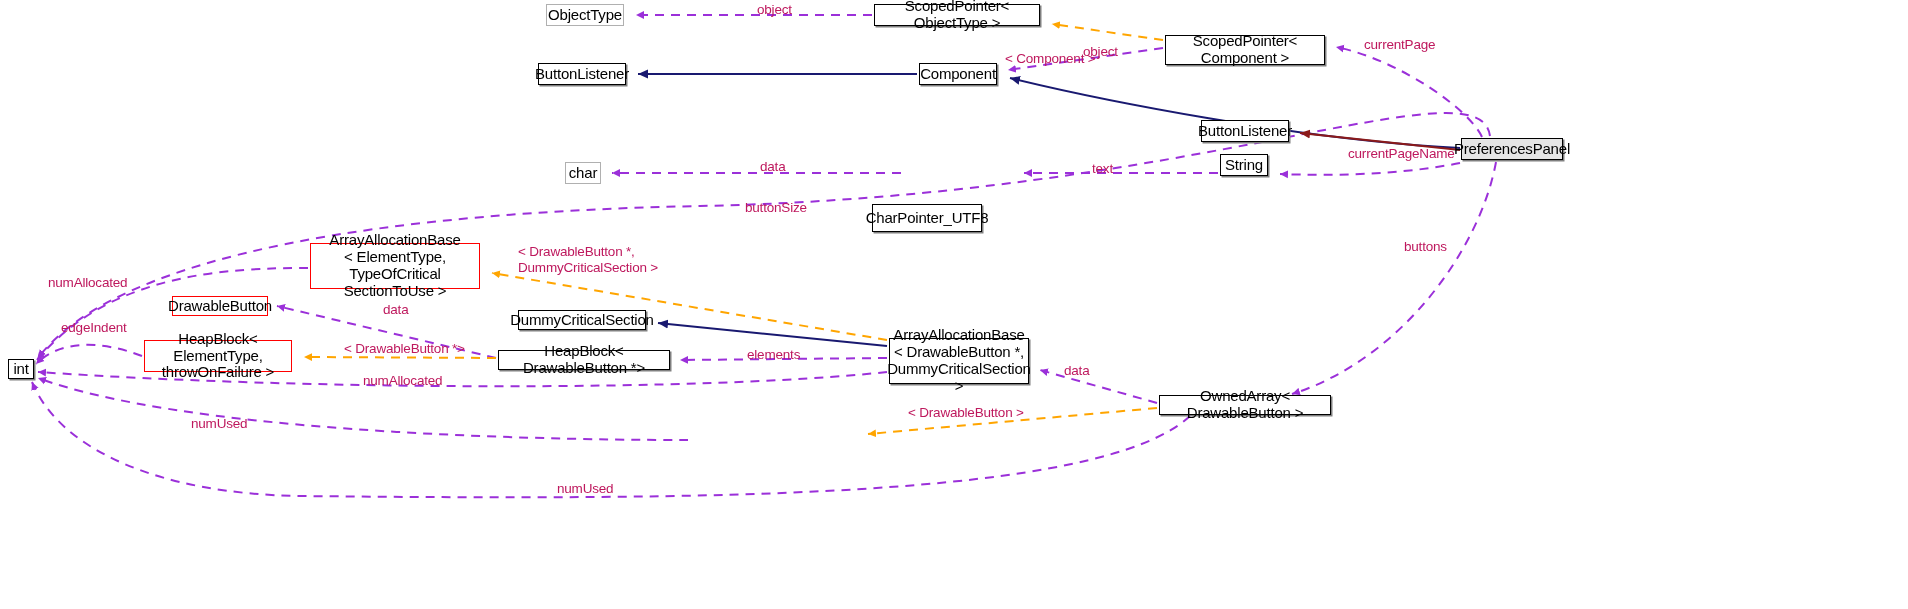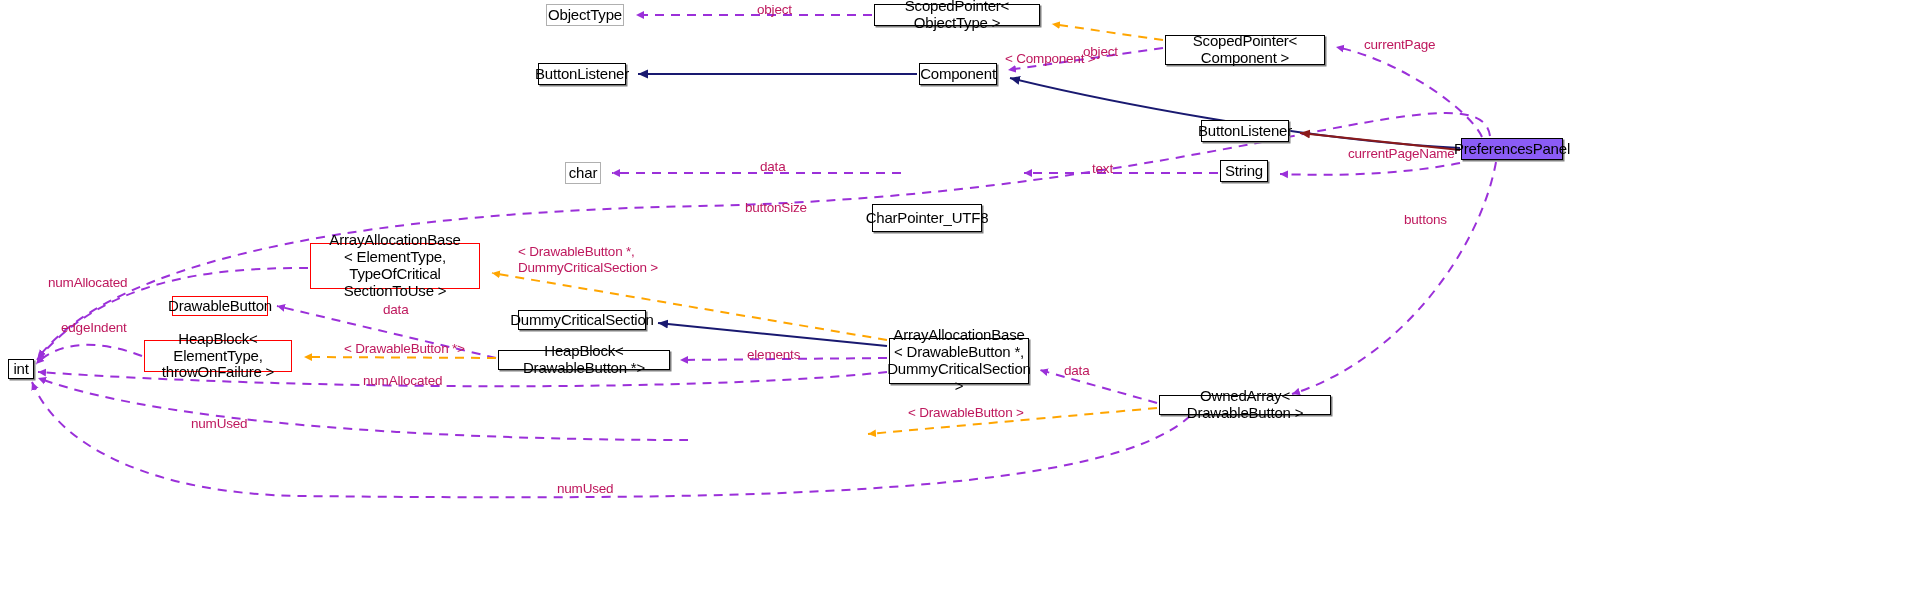--- a/index.html
+++ b/index.html
@@ -44,21 +44,21 @@
     box-shadow: 1.5px 1.5px 0 0 #808080;
   }
   .node.grey {
     border: 1px solid #b0b0b0;
   }
   .node.red {
     border: 1.5px solid #ff0000;
   }
   .node.selected {
     border: 1px solid #000000;
-    background: #8b5cf6;
+    background: #e5e5e5;
     box-shadow: 1.5px 1.5px 0 0 #808080;
   }
   .edge-label {
     position: absolute;
     font-size: 13.5px;
     color: #be185d;
     white-space: pre-line;
     line-height: 1.15;
     letter-spacing: -0.2px;
     z-index: 6;
@@ -164,21 +164,21 @@
   <div class="node black" style="left:919px;top:63px;width:78px;height:22px;">Component</div>
 
   <div class="node black" style="left:1201px;top:120px;width:88px;height:22px;text-align:center;">ButtonListener</div>
 
   <div class="node selected" style="left:1461px;top:138px;width:102px;height:22px;">PreferencesPanel</div>
 
   <div class="node grey" style="left:565px;top:162px;width:36px;height:22px;">char</div>
 
   <div class="node black" style="left:872px;top:162px;width:110px;height:28px;margin-top:42px;">CharPointer_UTF8</div>
 
-  <div class="node black" style="left:1220px;top:160px;width:48px;height:22px;">String</div>
+  <div class="node black" style="left:1220px;top:154px;width:48px;height:22px;">String</div>
 
   <div class="node red" style="left:310px;top:243px;width:170px;height:46px;">ArrayAllocationBase
 &lt; ElementType, TypeOfCritical
 SectionToUse &gt;</div>
 
   <div class="node red" style="left:172px;top:296px;width:96px;height:20px;">DrawableButton</div>
 
   <div class="node black" style="left:518px;top:310px;width:128px;height:20px;">DummyCriticalSection</div>
 
   <div class="node red" style="left:144px;top:340px;width:148px;height:32px;">HeapBlock&lt; ElementType,
@@ -196,21 +196,21 @@
 
 
   <div class="edge-label" style="left:757px;top:2px;">object</div>
   <div class="edge-label" style="left:1005px;top:15px;margin-top:36px;">&lt; Component &gt;</div>
   <div class="edge-label" style="left:1083px;top:44px;">object</div>
   <div class="edge-label" style="left:1364px;top:37px;">currentPage</div>
   <div class="edge-label" style="left:1348px;top:146px;">currentPageName</div>
   <div class="edge-label" style="left:760px;top:159px;">data</div>
   <div class="edge-label" style="left:1092px;top:161px;">text</div>
   <div class="edge-label" style="left:745px;top:200px;">buttonSize</div>
-  <div class="edge-label" style="left:1376px;top:212px;padding-left:28px;">buttons</div>
+  <div class="edge-label" style="left:1376px;top:239px;padding-left:28px;">buttons</div>
   <div class="edge-label" style="left:518px;top:244px;">&lt; DrawableButton *,
 DummyCriticalSection &gt;</div>
   <div class="edge-label" style="left:48px;top:275px;">numAllocated</div>
   <div class="edge-label" style="left:383px;top:302px;">data</div>
   <div class="edge-label" style="left:61px;top:320px;">edgeIndent</div>
   <div class="edge-label" style="left:344px;top:341px;">&lt; DrawableButton *&gt;</div>
   <div class="edge-label" style="left:747px;top:347px;">elements</div>
   <div class="edge-label" style="left:1064px;top:363px;">data</div>
   <div class="edge-label" style="left:363px;top:373px;">numAllocated</div>
   <div class="edge-label" style="left:908px;top:405px;">&lt; DrawableButton &gt;</div>

